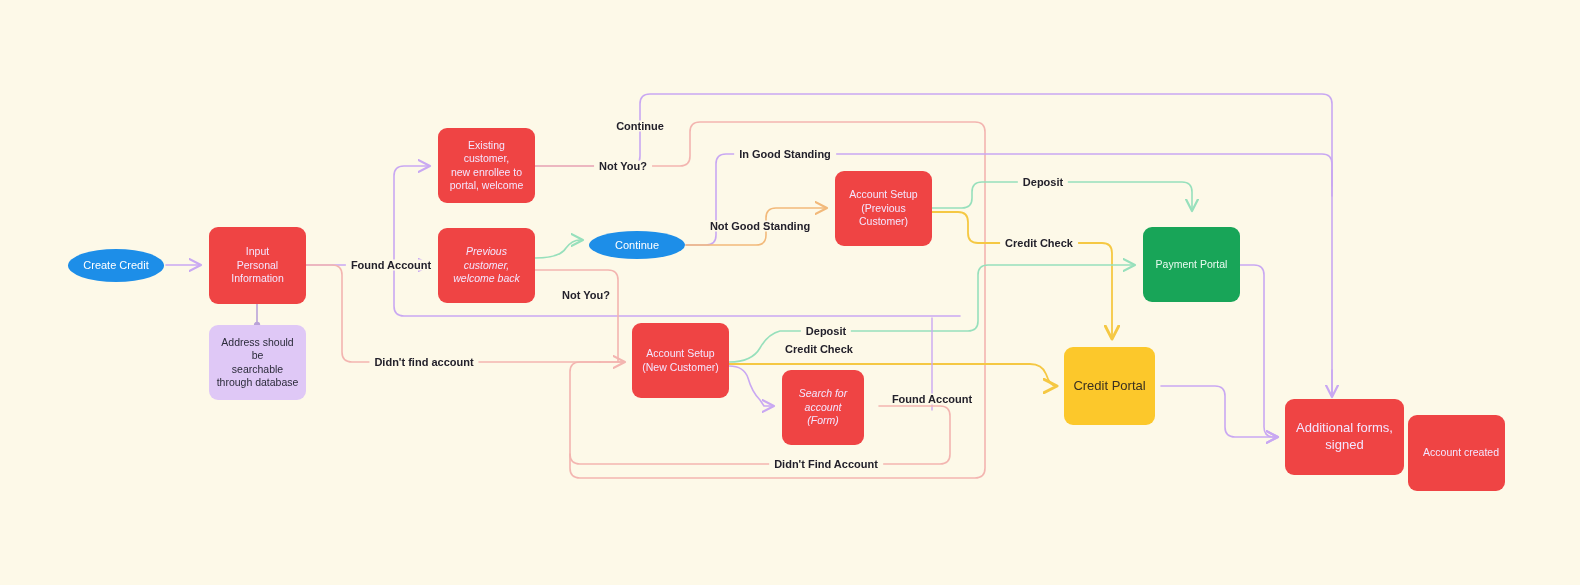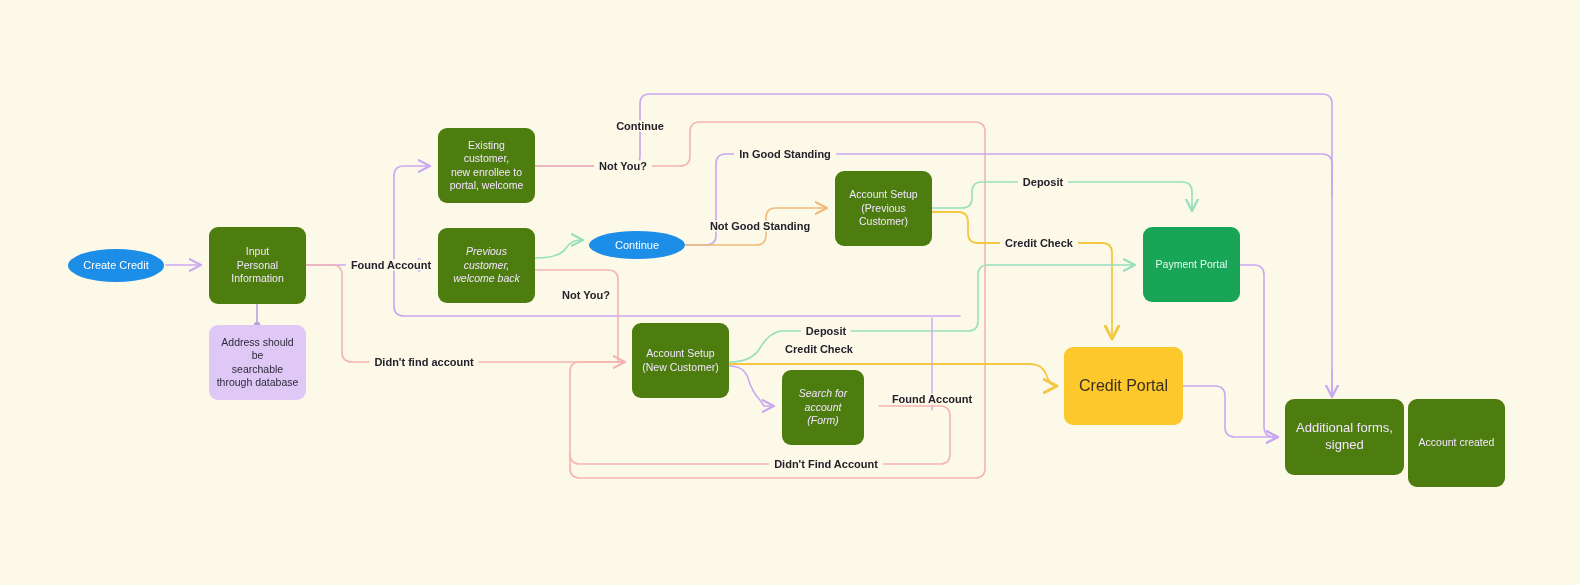--- a/index.html
+++ b/index.html
@@ -12,21 +12,21 @@
   #canvas{position:relative;width:1580px;height:585px;}
   svg#wires{position:absolute;left:0;top:0;width:1580px;height:585px;}
   .node{
     position:absolute;
     display:flex;align-items:center;justify-content:center;
     text-align:center;
     box-sizing:border-box;
     line-height:1.28;
   }
   .rect{border-radius:9px;}
-  .purple{background:#4d7c0f;color:#F3E6FF;}
+  .purple{background:#ef4444;color:#F3E6FF;}
   .lilac{background:#DFC8F6;color:#2B2B3A;}
   .green{background:#18A558;color:#EAFBF1;}
   .yellow{background:#FCC82B;color:#3A3020;}
   .blue{background:#1D8EE8;color:#ffffff;border-radius:50%;}
   .node span{display:block;padding:0 6px;}
   .edge-label{
     position:absolute;
     font-size:11px;
     font-weight:bold;
     color:#23212B;
@@ -140,27 +140,27 @@
       </div>
     <div class="node rect green" id="n-payment-portal" style="left: 1143px; top: 227px; width: 97px; height: 75px; font-size: 10.5px;">
         <span>Payment Portal</span>
       </div>
     <div class="node rect purple" id="n-account-setup-new" style="left: 632px; top: 323px; width: 97px; height: 75px; font-size: 10.5px;">
         <span>Account Setup<br>(New Customer)</span>
       </div>
     <div class="node rect purple" id="n-search-for-account" style="left: 782px; top: 370px; width: 82px; height: 75px; font-size: 10.5px; font-style: italic;">
         <span>Search for account<br>(Form)</span>
       </div>
-    <div class="node rect yellow" id="n-credit-portal" style="left: 1064px; top: 347px; width: 119px; height: 78px; font-size: 16px;">
+    <div class="node rect yellow" id="n-credit-portal" style="left: 1064px; top: 347px; width: 91px; height: 78px; font-size: 13px;">
         <span>Credit Portal</span>
       </div>
     <div class="node rect purple" id="n-additional-forms" style="left: 1285px; top: 399px; width: 119px; height: 76px; font-size: 13px;">
         <span>Additional forms,<br>signed</span>
       </div>
-    <div class="node rect purple" id="n-account-created" style="left: 1408px; top: 399px; width: 97px; height: 88px; font-size: 10.5px;">
+    <div class="node rect purple" id="n-account-created" style="left: 1408px; top: 415px; width: 97px; height: 76px; font-size: 10.5px; justify-content: flex-end;">
         <span>Account created</span>
       </div>
   </div>
 
   <div id="edge-label-layer">
       <div class="edge-label" style="left: 640px; top: 126px;">Continue</div>
       <div class="edge-label" style="left: 623px; top: 166px;">Not You?</div>
       <div class="edge-label" style="left: 785px; top: 154px;">In Good Standing</div>
       <div class="edge-label" style="left: 760px; top: 226px;">Not Good Standing</div>
       <div class="edge-label" style="left: 391px; top: 265px;">Found Account</div>

